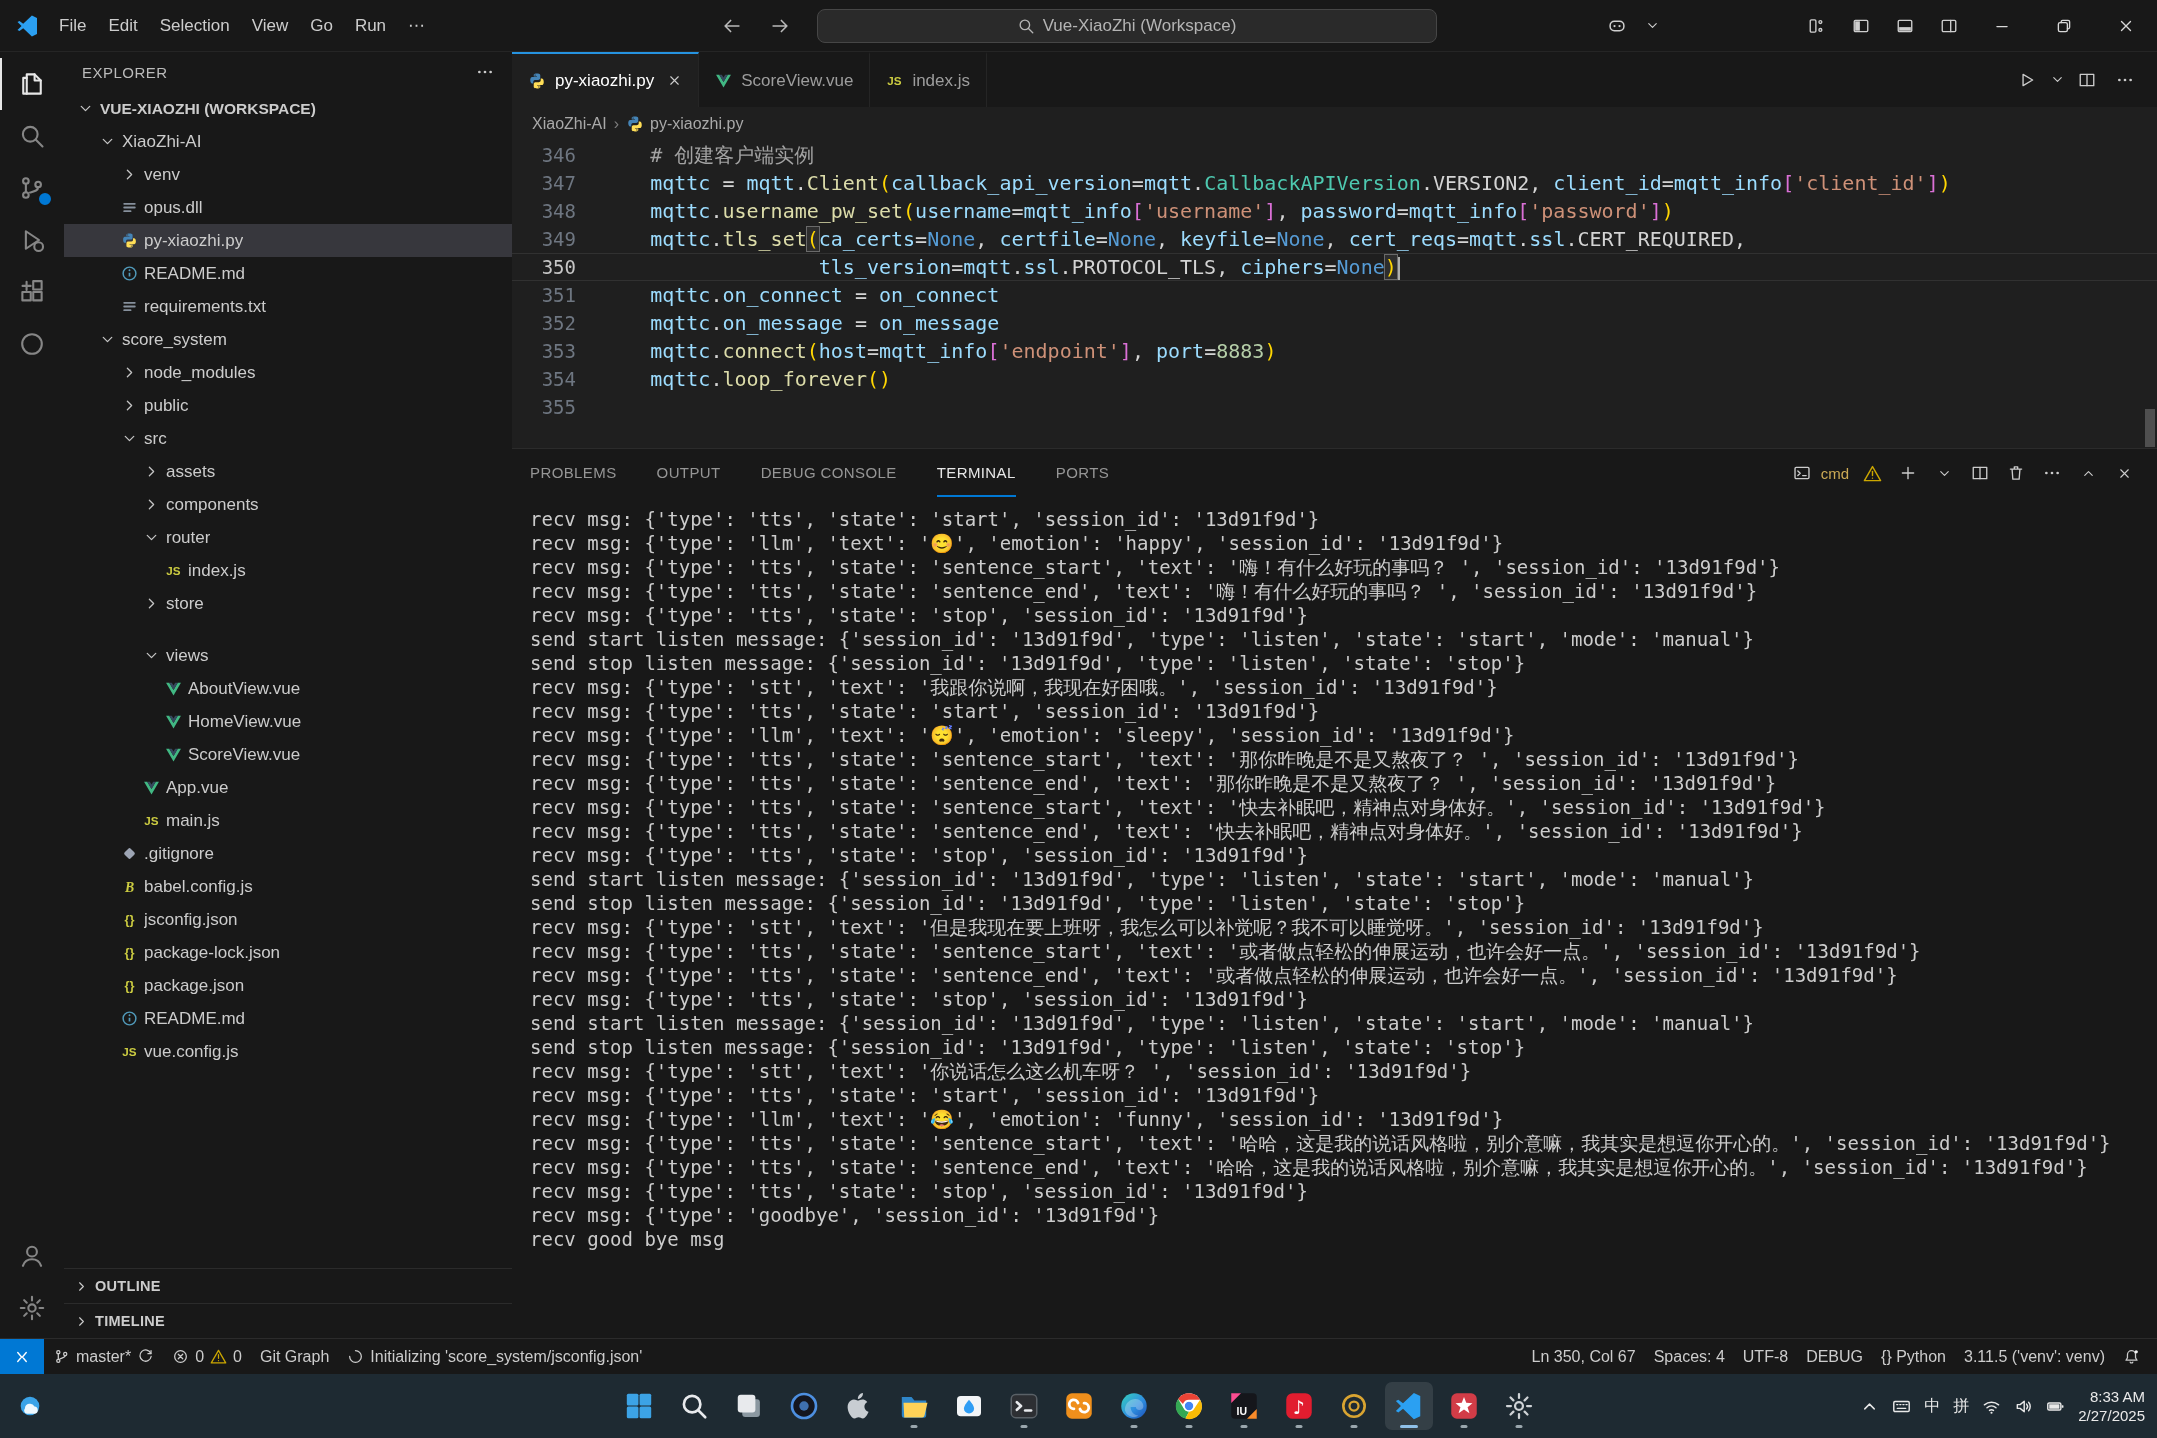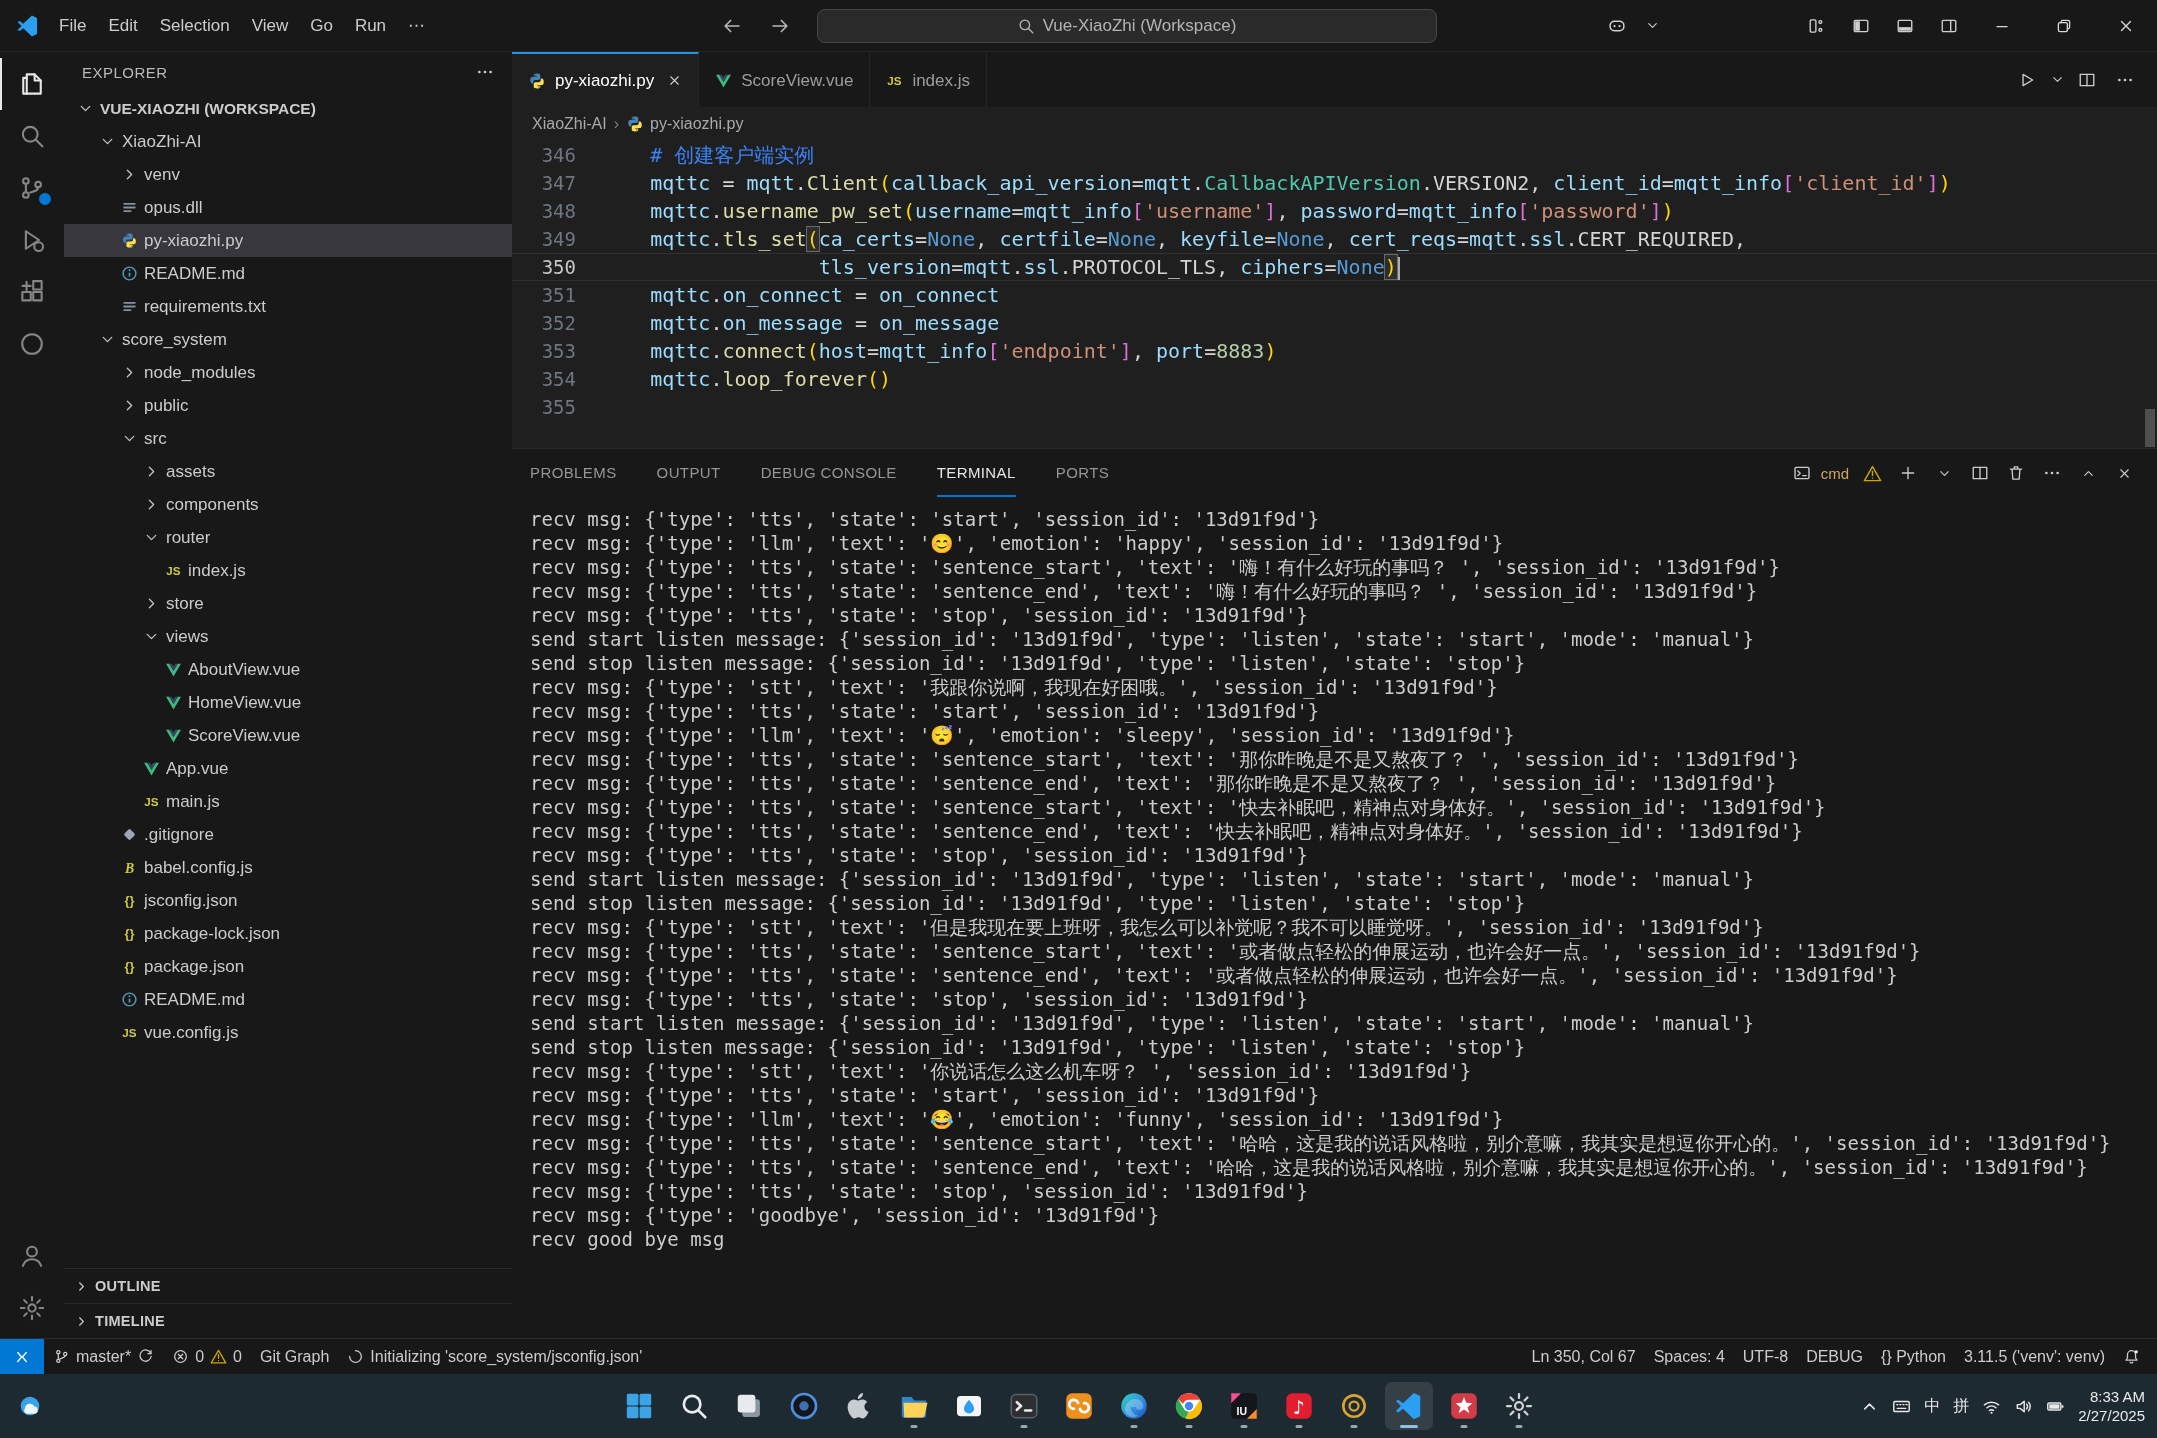--- a/index.html
+++ b/index.html
@@ -60,21 +60,21 @@
   
   .code-area{position:relative;flex:1;overflow:hidden;font-family:"DejaVu Sans Mono",monospace;font-size:20px;line-height:28px}
   .code-line{display:flex;height:28px;white-space:pre;align-items:center}
   .code-line.sticky{height:30px;background:#1f1f1f;box-shadow:0 3px 5px rgba(0,0,0,.45);position:relative;z-index:2;margin-bottom:2px}
   .gutter{width:64px;flex:none;text-align:right;color:#6e7681;font-size:19px}
   .lcontent{padding-left:26px}
   .code-line.current{border-top:1px solid #313131;border-bottom:1px solid #313131}
   .code-line.current .gutter{color:#c6c6c6}
   .tok{white-space:pre}
   .kw{color:#569cd6}.fn{color:#dcdcaa}.vr{color:#9cdcfe}.str{color:#ce9178}.num{color:#b5cea8}
-  .cmt{color:#3b82f6}.pln{color:#d4d4d4}.cls{color:#4ec9b0}.brk1{color:#ffd602}.brk2{color:#da70d6}
+  .cmt{color:#a3a3a3}.pln{color:#d4d4d4}.cls{color:#4ec9b0}.brk1{color:#ffd602}.brk2{color:#da70d6}
   .hl{outline:1px solid #6a6a6a;background:rgba(110,110,110,.2)}
   .cursor{display:inline-block;width:2px;height:23px;background:#aeafad;vertical-align:middle;margin-left:1px}
   .code-scrollbar{position:absolute;right:2px;top:268px;width:10px;height:38px;background:#4f4f4f}
 
   
   .panel{height:890px;background:#181818;border-top:1px solid #2b2b2b;display:flex;flex-direction:column;flex:none}
   .panel-header{height:48px;display:flex;align-items:center;padding:0 18px;flex:none}
   .panel-tabs{display:flex;gap:40px}
   .panel-tab{height:48px;display:flex;align-items:center;font-size:15px;letter-spacing:.4px;color:#969696;border-bottom:2px solid transparent}
   .panel-tab.active{color:#e7e7e7;border-bottom-color:#0078d4}
@@ -412,21 +412,21 @@
           <span class="tree-label">index.js</span>
         </div>
         <div class="tree-row" style="padding-left: 74px;">
           <span class="slot">
             <svg width="15" height="15" viewBox="0 0 16 16" fill="none" stroke="currentColor" stroke-width="1.2" stroke-linecap="round" stroke-linejoin="round">
               <path d="M6 4l4 4-4 4"></path>
             </svg>
           </span>
           <span class="tree-label">store</span>
         </div>
-        <div class="tree-row" style="padding-left: 74px;">
+        <div class="tree-row" style="padding-left: 74px; margin-top: 19px;">
           <span class="slot">
             <svg width="15" height="15" viewBox="0 0 16 16" fill="none" stroke="currentColor" stroke-width="1.2" stroke-linecap="round" stroke-linejoin="round">
               <path d="M4 6l4 4 4-4"></path>
             </svg>
           </span>
           <span class="tree-label">views</span>
         </div>
         <div class="tree-row" style="padding-left: 96px;">
           <span class="slot">
             <svg width="17" height="17" viewBox="0 0 16 16">

